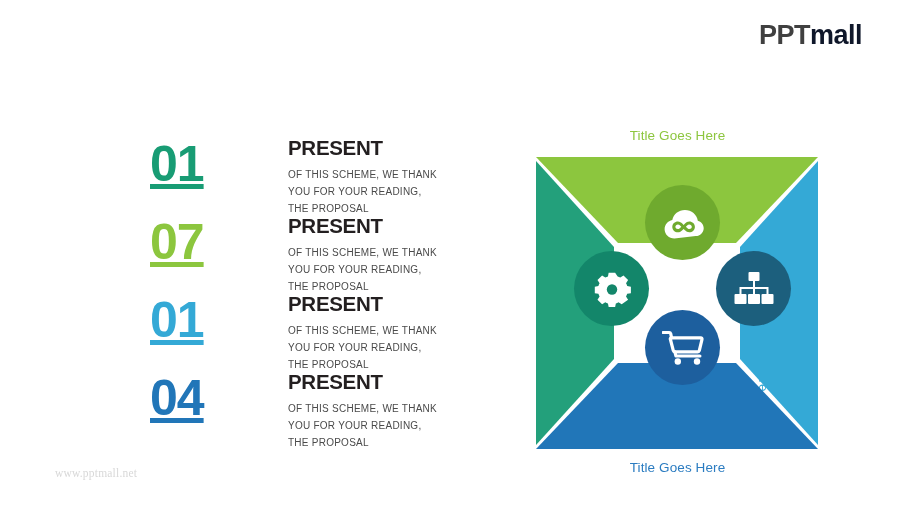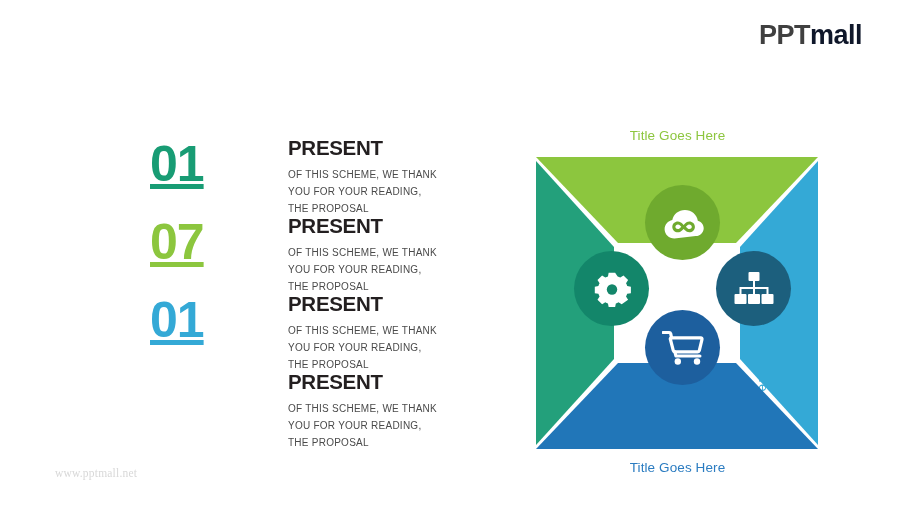--- a/index.html
+++ b/index.html
@@ -170,20 +170,21 @@
 
     <div class="step-row">
       <div class="step-num" style="color:#34a9d6">01</div>
       <div class="step-body">
         <p class="step-title">PRESENT</p>
         <p class="step-desc">OF THIS SCHEME, WE THANK YOU FOR YOUR READING, THE PROPOSAL</p>
       </div>
     </div>
 
     <div class="step-row">
+      <div class="step-num" style="color:#2176b8">04</div>
       <div class="step-body">
         <p class="step-title">PRESENT</p>
         <p class="step-desc">OF THIS SCHEME, WE THANK YOU FOR YOUR READING, THE PROPOSAL</p>
       </div>
     </div>
 
   </div>
 
   <div id="diagram">
 

